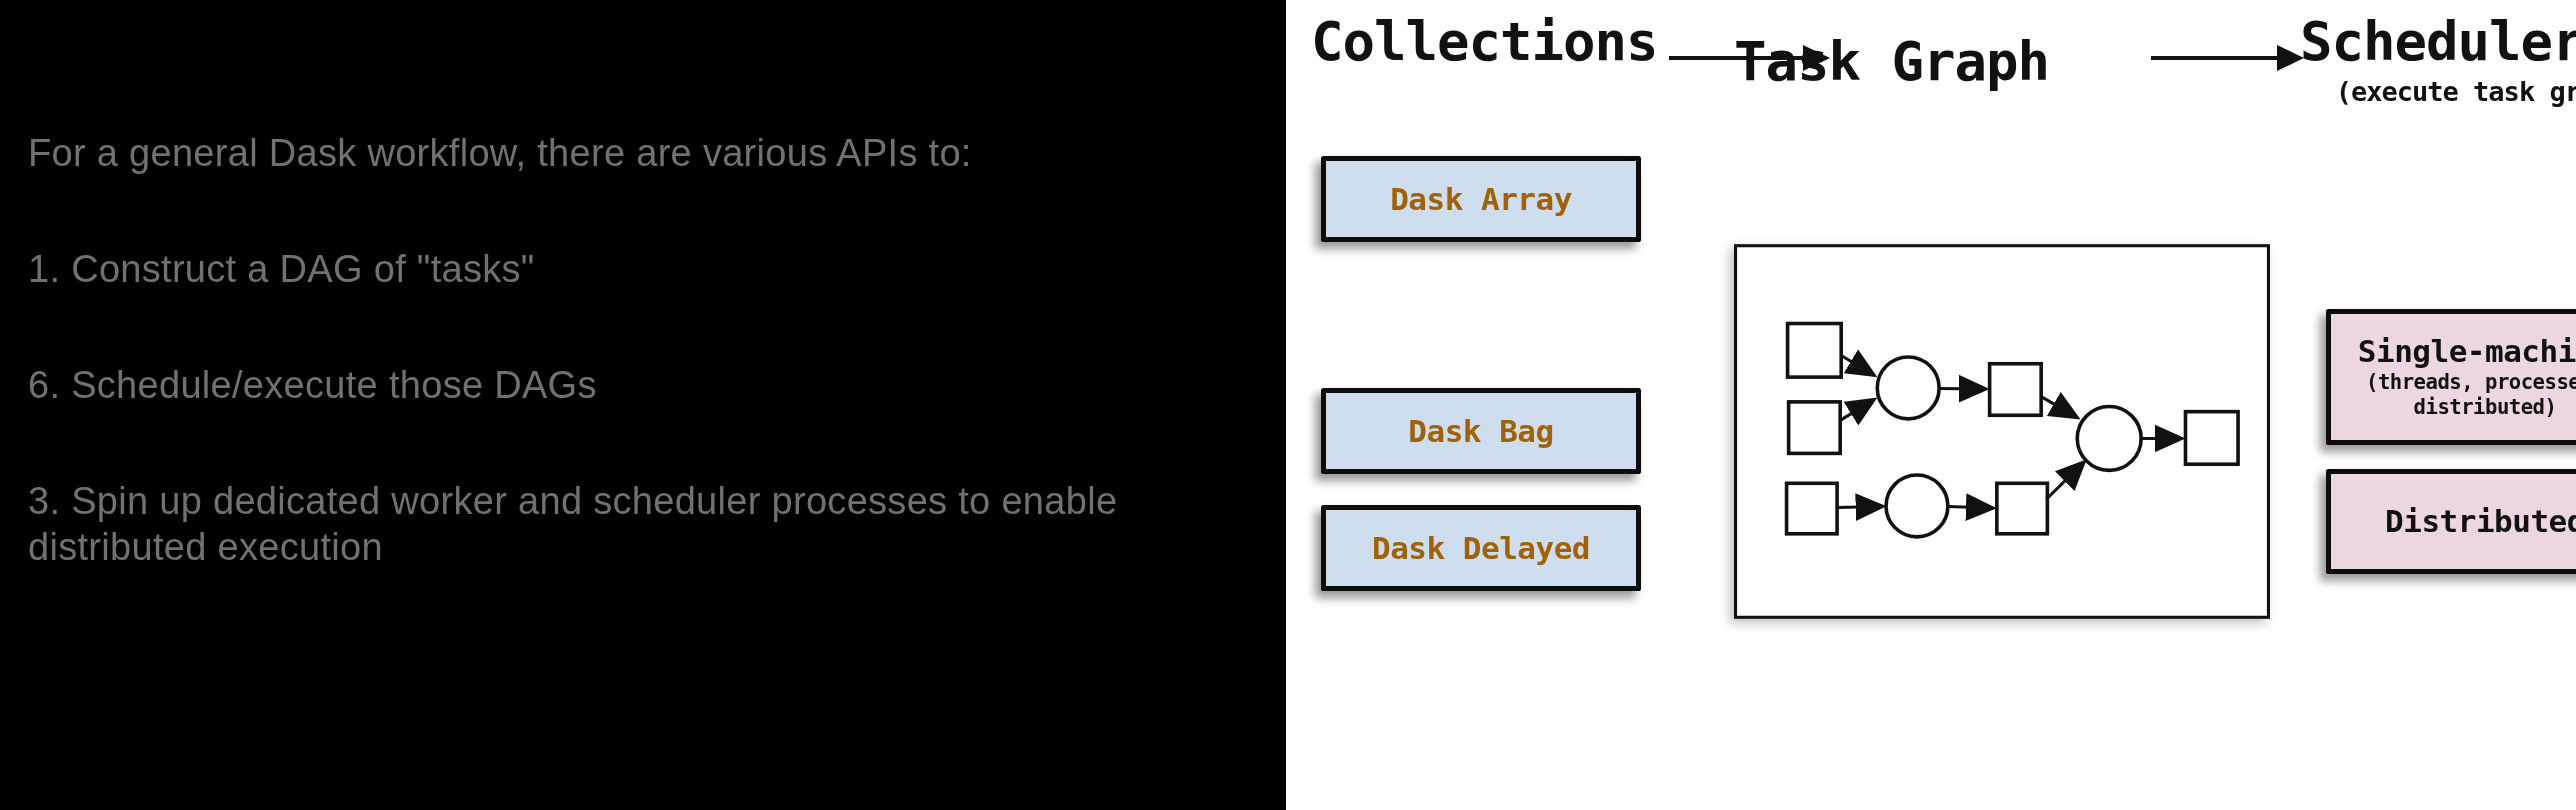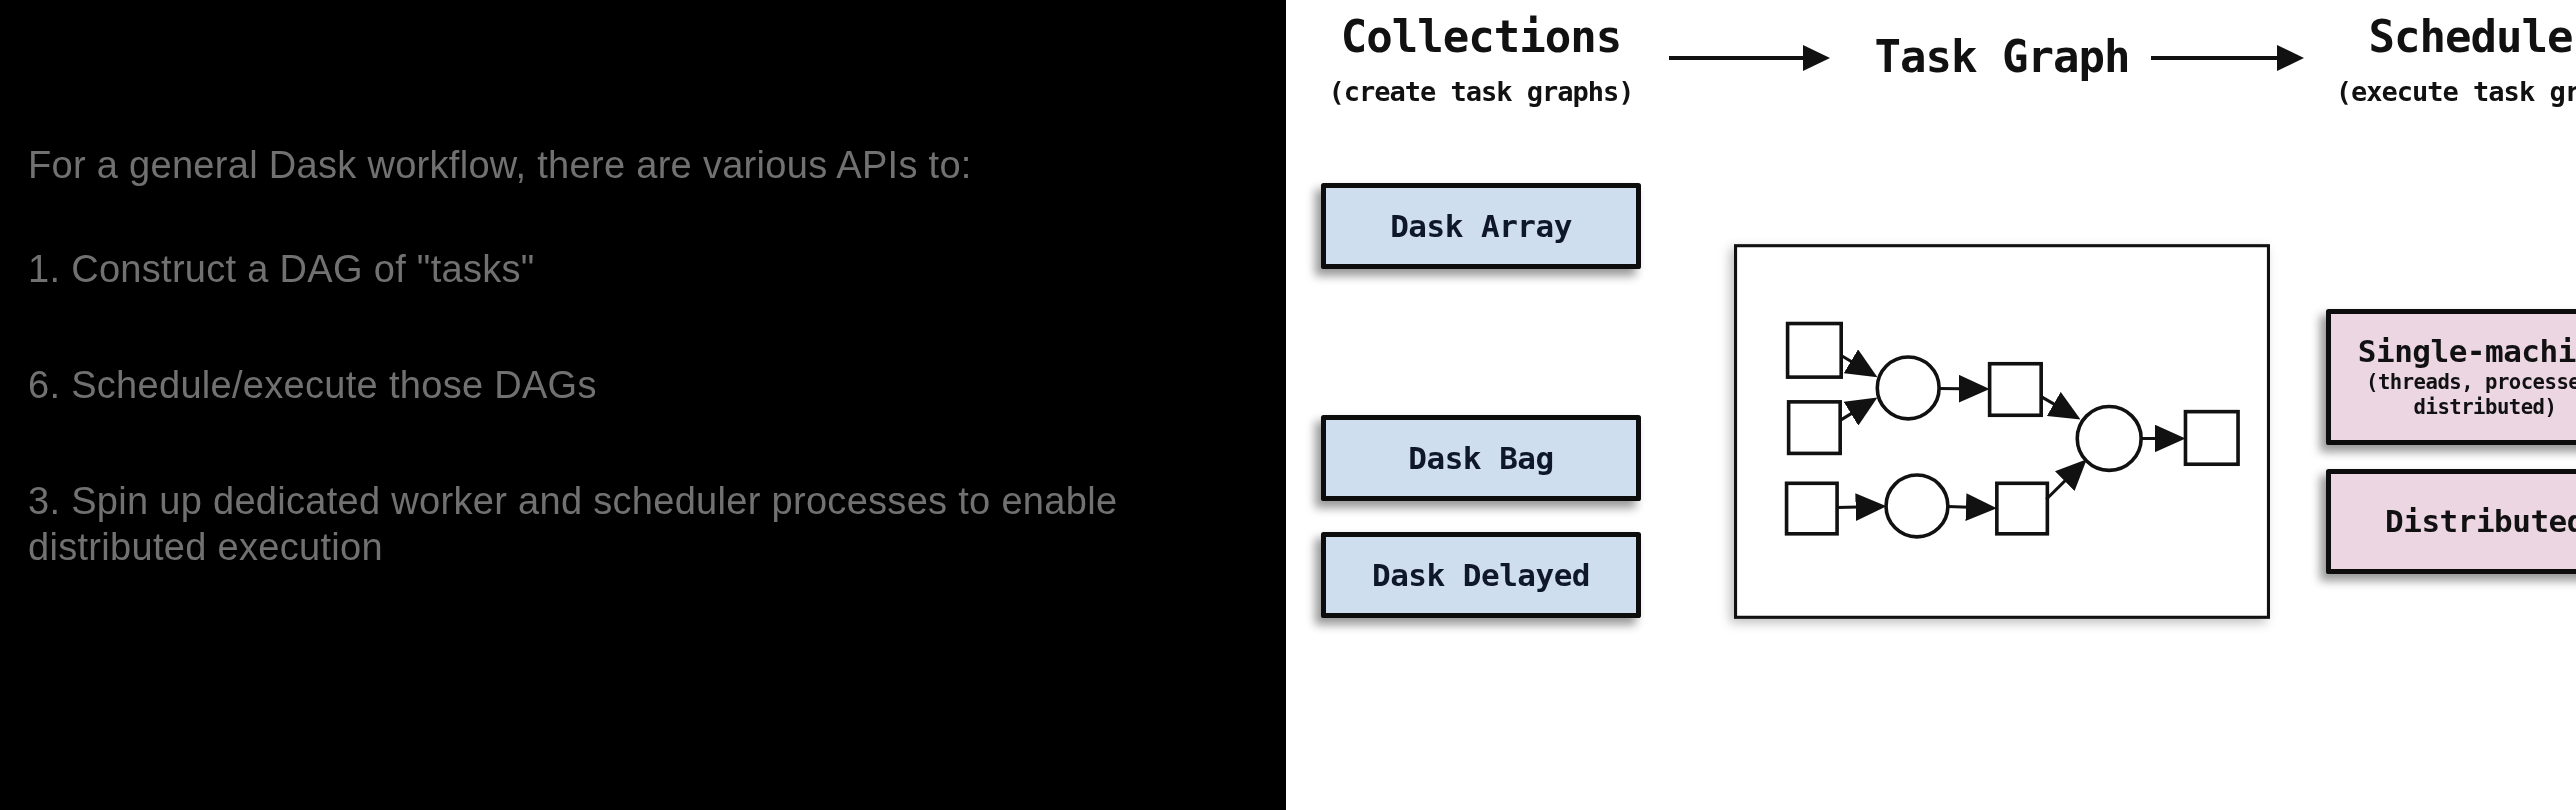--- a/index.html
+++ b/index.html
@@ -16,33 +16,33 @@
     position: absolute; left: 0; top: 0;
     width: 1286px; height: 810px;
     background: #000000;
   }
   .left-text {
     position: absolute; left: 28px; width: 1206px;
     color: #717171;
     font-size: 38px; line-height: 1.2;
     letter-spacing: 0.3px;
   }
-  #intro-line   { top: 131px; margin-top: 12px; }
+  #intro-line   { top: 131px; }
   #list-item-1  { top: 247px; }
   #list-item-2  { top: 363px; }
   #list-item-3  { top: 479px; }
 
   
   #right-panel { position: absolute; left: 1286px; top: 0; width: 1378px; height: 810px; background: #ffffff; }
 
   .flow-title {
-    position: absolute; text-align: center;
+    position: absolute; 
     font-family: "DejaVu Sans Mono", "Liberation Mono", monospace;
     font-weight: bold; color: #111;
-    font-size: 44px; letter-spacing: -1px; line-height: 1.05;
+    font-size: 54px; letter-spacing: -1px; line-height: 1.05;
   }
   #collections-title { left: 1311px; width: 340px; top: 14.4px; }
   #taskgraph-title   { left: 1734px; width: 536px; top: 34px; }
   #schedulers-title  { left: 2300px; width: 392px; top: 14.4px; }
 
   .flow-subtitle {
     position: absolute; text-align: center;
     font-family: "DejaVu Sans Mono", "Liberation Mono", monospace;
     font-weight: bold; color: #111;
     font-size: 27px; letter-spacing: -1px; white-space: nowrap;
@@ -69,23 +69,22 @@
   #flow-arrow-2 .head  { left: 126px; }
 
   
   .collection-box {
     position: absolute; left: 1321px; width: 310px; height: 76px;
     background: #cfdeef;
     border: 5.2px solid #0d0d0d; border-radius: 2.6px;
     box-shadow: -5.2px 6.2px 9.3px rgba(0,0,0,0.40);
     display: flex; align-items: center; justify-content: center;
     font-family: "DejaVu Sans Mono", "Liberation Mono", monospace;
-    font-weight: bold; font-size: 31px; letter-spacing: -0.5px; color: #0f172a;
+    font-weight: bold; font-size: 31px; letter-spacing: -0.5px; color: #a16207;
     white-space: nowrap;
-    margin-top: 27px;
   }
   #collection-box-0 { top: 156px; }
   #collection-box-1 { top: 272px; }
   #collection-box-2 { top: 388px; }
   #collection-box-3 { top: 505px; }
   #collection-box-4 { top: 621px; }
 
   
   #task-graph-svg {
     position: absolute; left: 1734px; top: 244px;
@@ -115,21 +114,20 @@
   <div id="left-panel">
     <div id="intro-line" class="left-text">For a general Dask workflow, there are various APIs to:</div>
     <div id="list-item-1" class="left-text">1. Construct a DAG of "tasks"</div>
     <div id="list-item-2" class="left-text">6. Schedule/execute those DAGs</div>
     <div id="list-item-3" class="left-text">3. Spin up dedicated worker and scheduler processes to enable distributed execution</div>
   </div>
 
   <div id="right-panel"></div>
 
   <div id="collections-title" class="flow-title">Collections</div>
-  <div id="collections-subtitle" class="flow-subtitle">(create task graphs)</div>
 
   <div id="flow-arrow-1" class="harrow">
     <div class="shaft"></div>
     <div class="head"></div>
   </div>
 
   <div id="taskgraph-title" class="flow-title">Task Graph</div>
 
   <div id="flow-arrow-2" class="harrow">
     <div class="shaft"></div>

